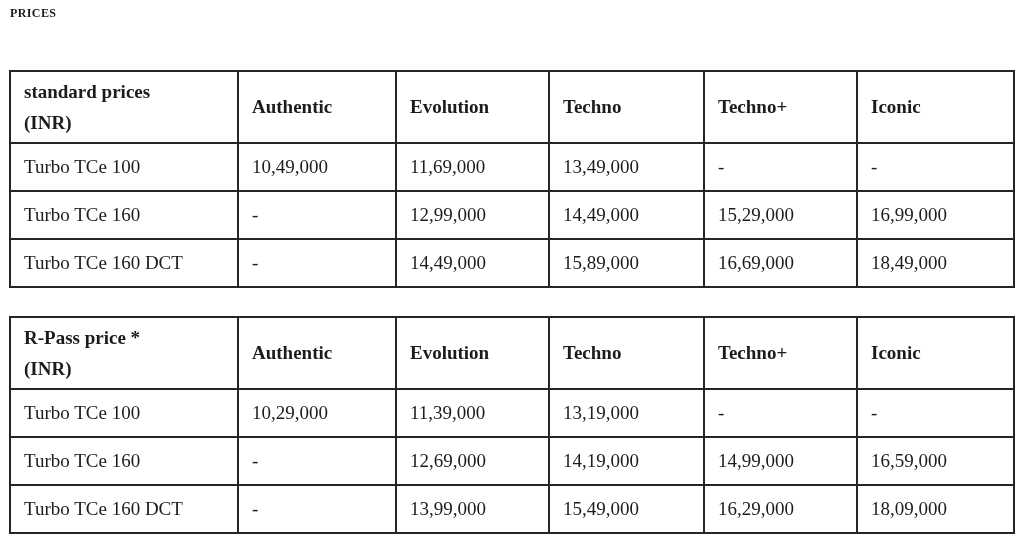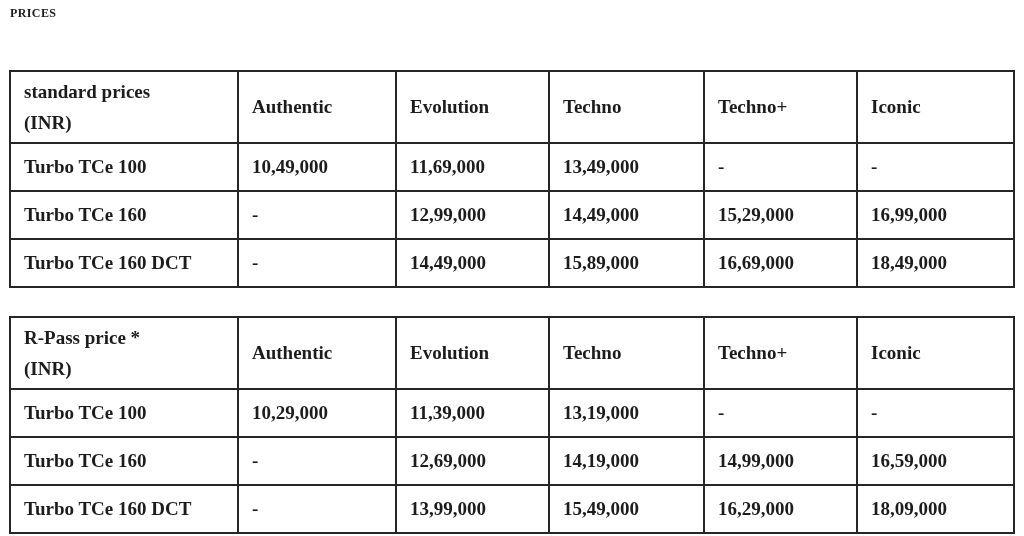--- a/index.html
+++ b/index.html
@@ -48,21 +48,21 @@
     white-space: nowrap;
   }
   .price-table thead th {
     font-weight: 700;
     height: 66px;
   }
   .price-table thead th.label-col {
     line-height: 1.65;
   }
   .price-table tbody td {
-    font-weight: 700;
+    font-weight: 400;
     height: 42px;
   }
   col.c-model    { width: 228px; }
   col.c-authentic{ width: 158px; }
   col.c-evolution{ width: 153px; }
   col.c-techno   { width: 155px; }
   col.c-technop  { width: 153px; }
   col.c-iconic   { width: 157px; }
 </style>
 </head>

